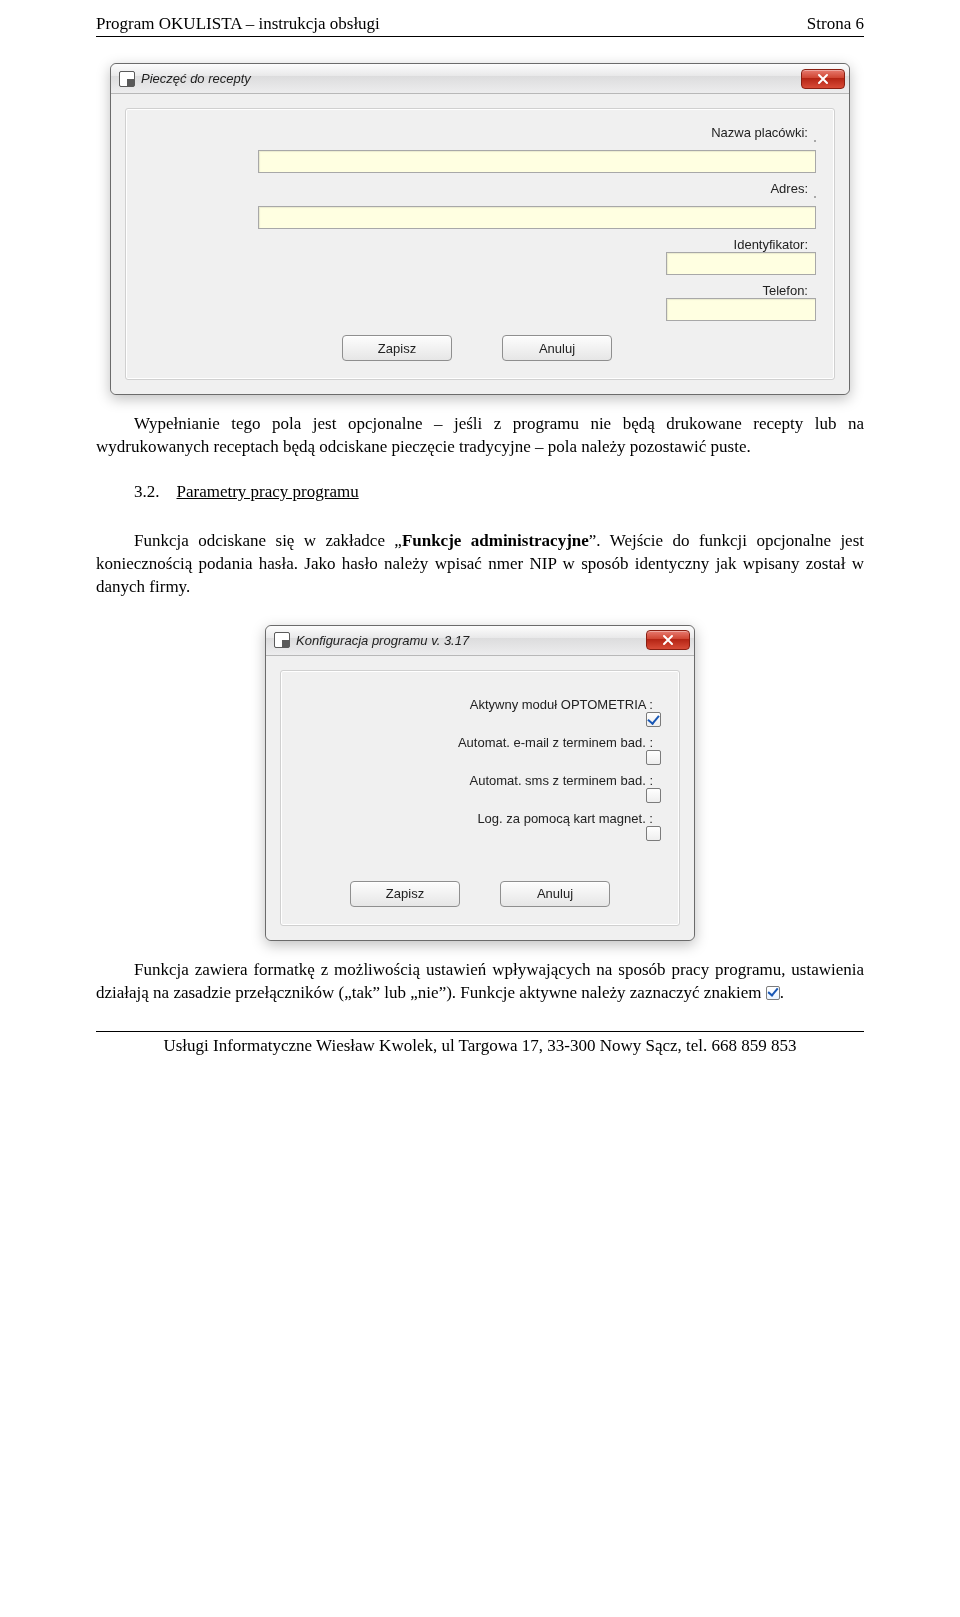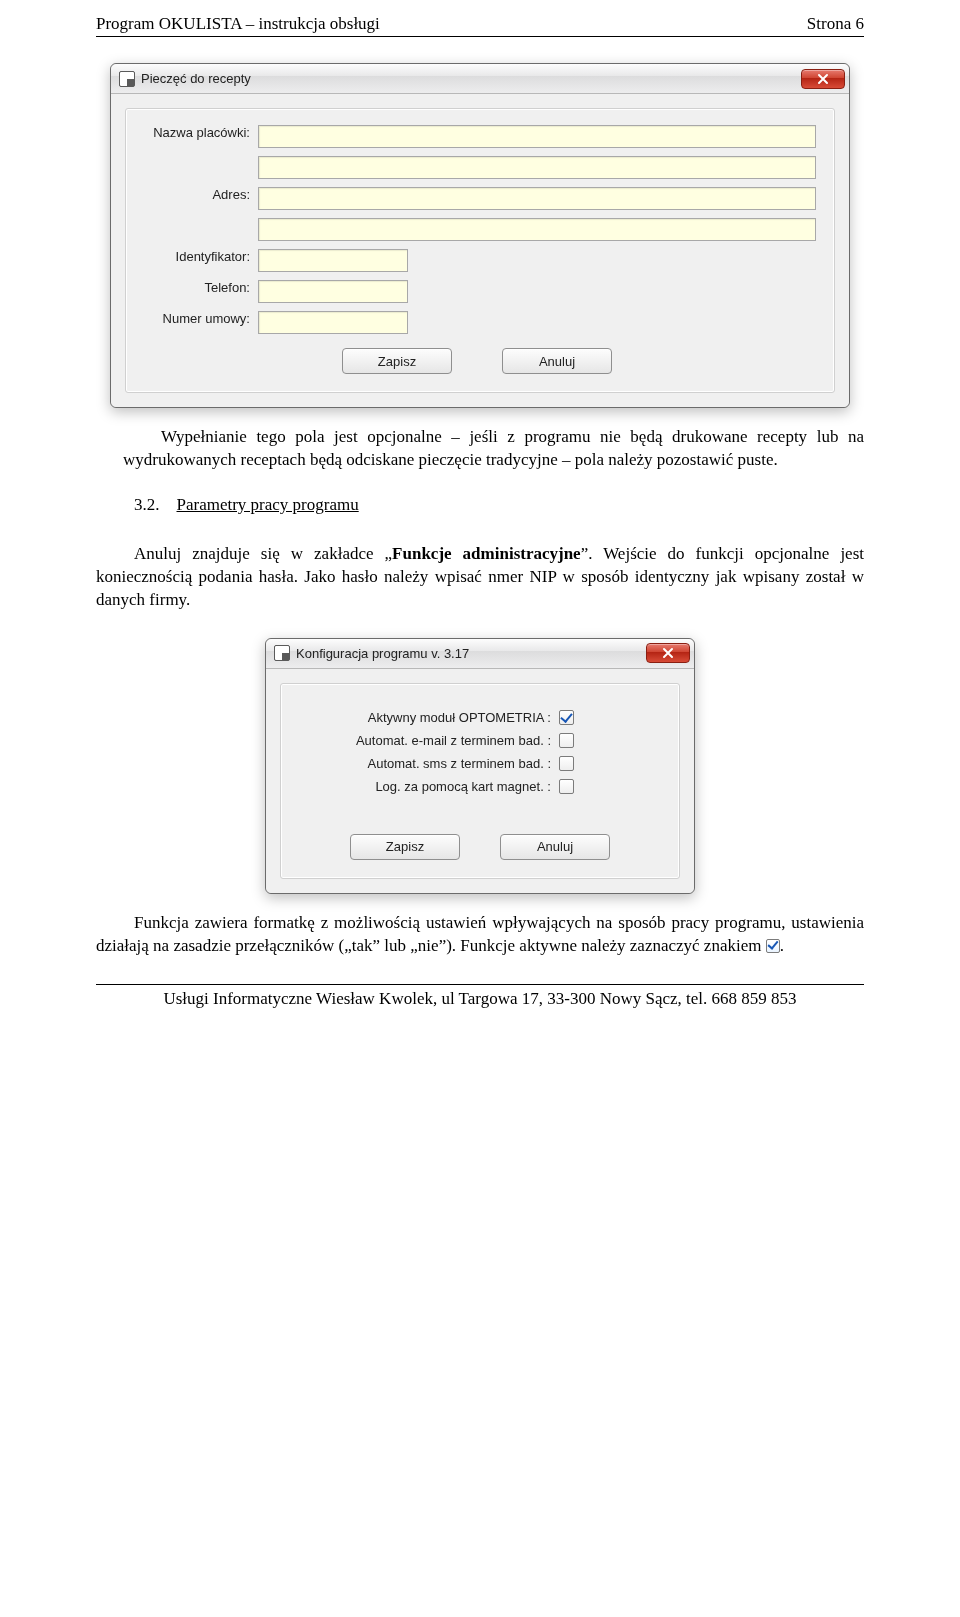--- a/index.html
+++ b/index.html
@@ -50,20 +50,21 @@
     display: flex;
     align-items: center;
     height: 30px;
     padding: 0 4px 0 8px;
     border-top-left-radius: 6px;
     border-top-right-radius: 6px;
     background: linear-gradient(#fdfdfd, #e9e9ea 40%, #dcdcdd 41%, #ededee);
     border-bottom: 1px solid #b8b8b8;
     font-size: 13px;
     color: #222;
+    font-style: italic;
   }
   .titlebar .app-icon {
     width: 16px; height: 16px;
     border: 1px solid #5a5a5a;
     background:
       linear-gradient(90deg, #fff 0 50%, transparent 50%) ,
       linear-gradient(#fff 0 50%, transparent 50%),
       #5a5a5a;
     margin-right: 6px;
     border-radius: 2px;
@@ -88,22 +89,23 @@
   .inner-panel {
     background: #f0f0f0;
     border: 1px solid #d0d0d0;
     border-radius: 3px;
     padding: 16px 18px 18px 12px;
     box-shadow: inset 0 0 0 1px #fff;
   }
 
   .form-row {
     display: flex;
-    align-items: flex-start;
+    align-items: flex-end;
     margin-bottom: 8px;
+    flex-direction: column;
   }
   .form-row .label {
     width: 120px;
     text-align: right;
     padding-right: 8px;
     font-size: 13px;
     color: #222;
   }
   .form-row.cfg .label { width: 260px; }
 
@@ -220,43 +222,39 @@
             <span class="field-spacer"></span>
           </div>
           <div class="form-row">
             <span class="label">Identyfikator:</span>
             <span class="text-field short"></span>
           </div>
           <div class="form-row">
             <span class="label">Telefon:</span>
             <span class="text-field short"></span>
           </div>
-          <div class="form-row">
-            <span class="label">Numer umowy:</span>
-            <span class="text-field short"></span>
-          </div>
           <div class="button-row">
             <span class="btn">Zapisz</span>
             <span class="btn">Anuluj</span>
           </div>
         </div>
       </div>
     </div>
   </div>
 
-  <p class="body-text" style="text-indent:38px;margin-left:27px;">Wypełnianie tego pola jest opcjonalne – jeśli z programu nie będą drukowane recepty lub na wydrukowanych receptach będą odciskane pieczęcie tradycyjne – pola należy pozostawić puste.</p>
+  <p class="body-text" style="text-indent:38px;">Wypełnianie tego pola jest opcjonalne – jeśli z programu nie będą drukowane recepty lub na wydrukowanych receptach będą odciskane pieczęcie tradycyjne – pola należy pozostawić puste.</p>
 
   <p class="body-text" style="text-indent:38px; margin-top:22px; margin-bottom:26px;">
     <span class="section-num">3.2.</span>
     <span>&nbsp;&nbsp;</span>
     <span class="section-title">Parametry pracy programu</span>
   </p>
 
   <p class="body-text" style="text-indent:38px;">
-    <span>Anuluj znajduje się w zakładce „</span><b>Funkcje administracyjne</b><span>”. Wejście do funkcji opcjonalne jest koniecznością podania hasła. Jako hasło należy wpisać nmer NIP w sposób identyczny jak wpisany został w danych firmy.</span>
+    <span>Funkcja odciskane się w zakładce „</span><b>Funkcje administracyjne</b><span>”. Wejście do funkcji opcjonalne jest koniecznością podania hasła. Jako hasło należy wpisać nmer NIP w sposób identyczny jak wpisany został w danych firmy.</span>
   </p>
 
   <div class="screenshot-wrap">
     <div class="dialog small">
       <div class="titlebar">
         <span class="app-icon"></span>
         <span class="title-text">Konfiguracja programu v. 3.17</span>
         <span class="close-btn">
           <svg viewBox="0 0 12 12">
             <path d="M2 2 L10 10 M10 2 L2 10" stroke="#fff" stroke-width="2" stroke-linecap="round"></path>

